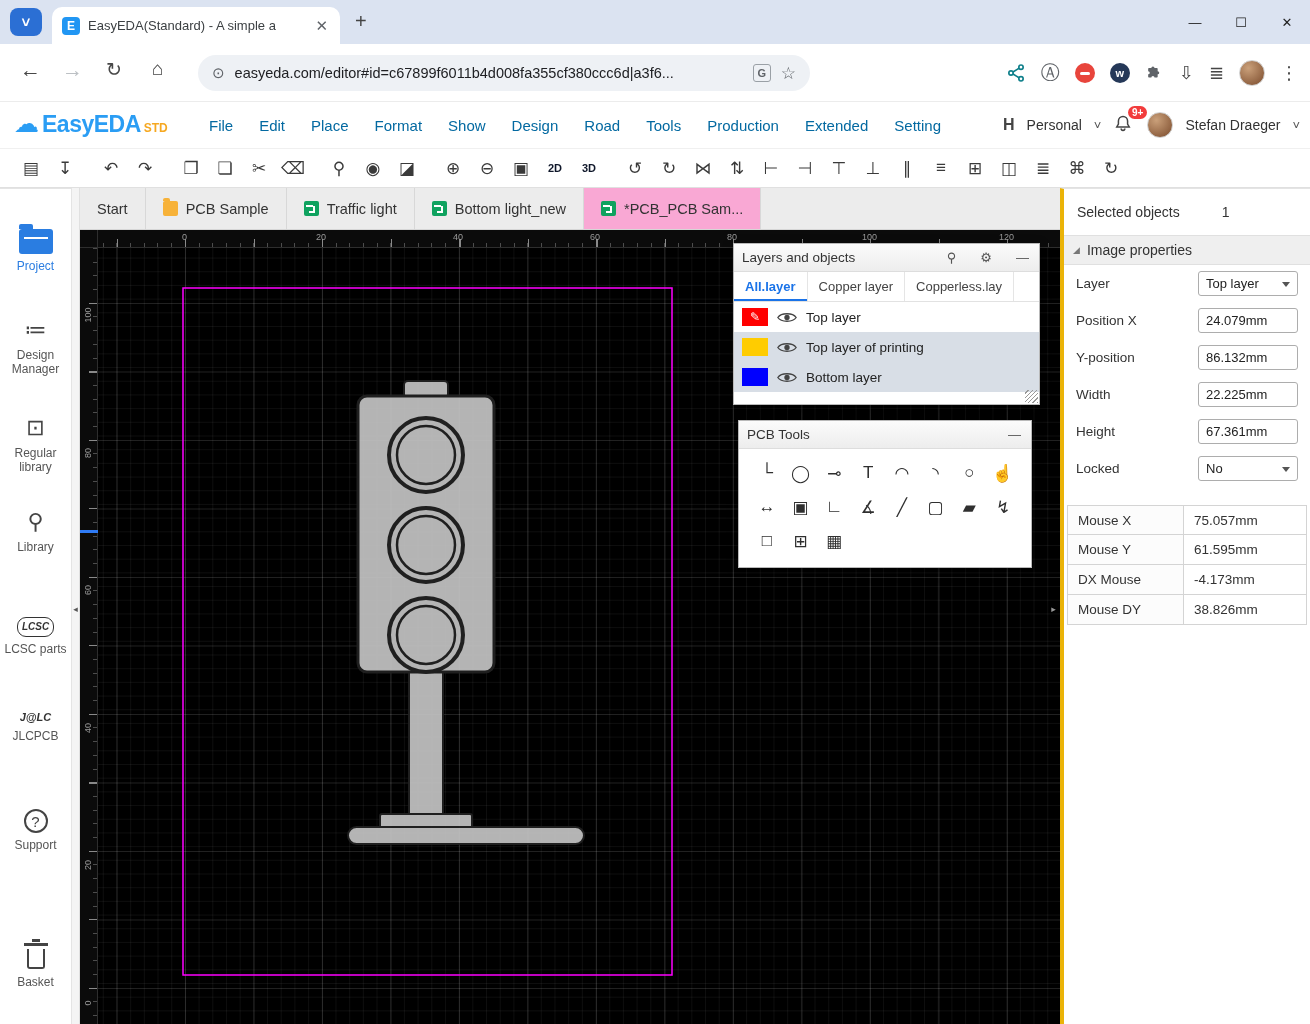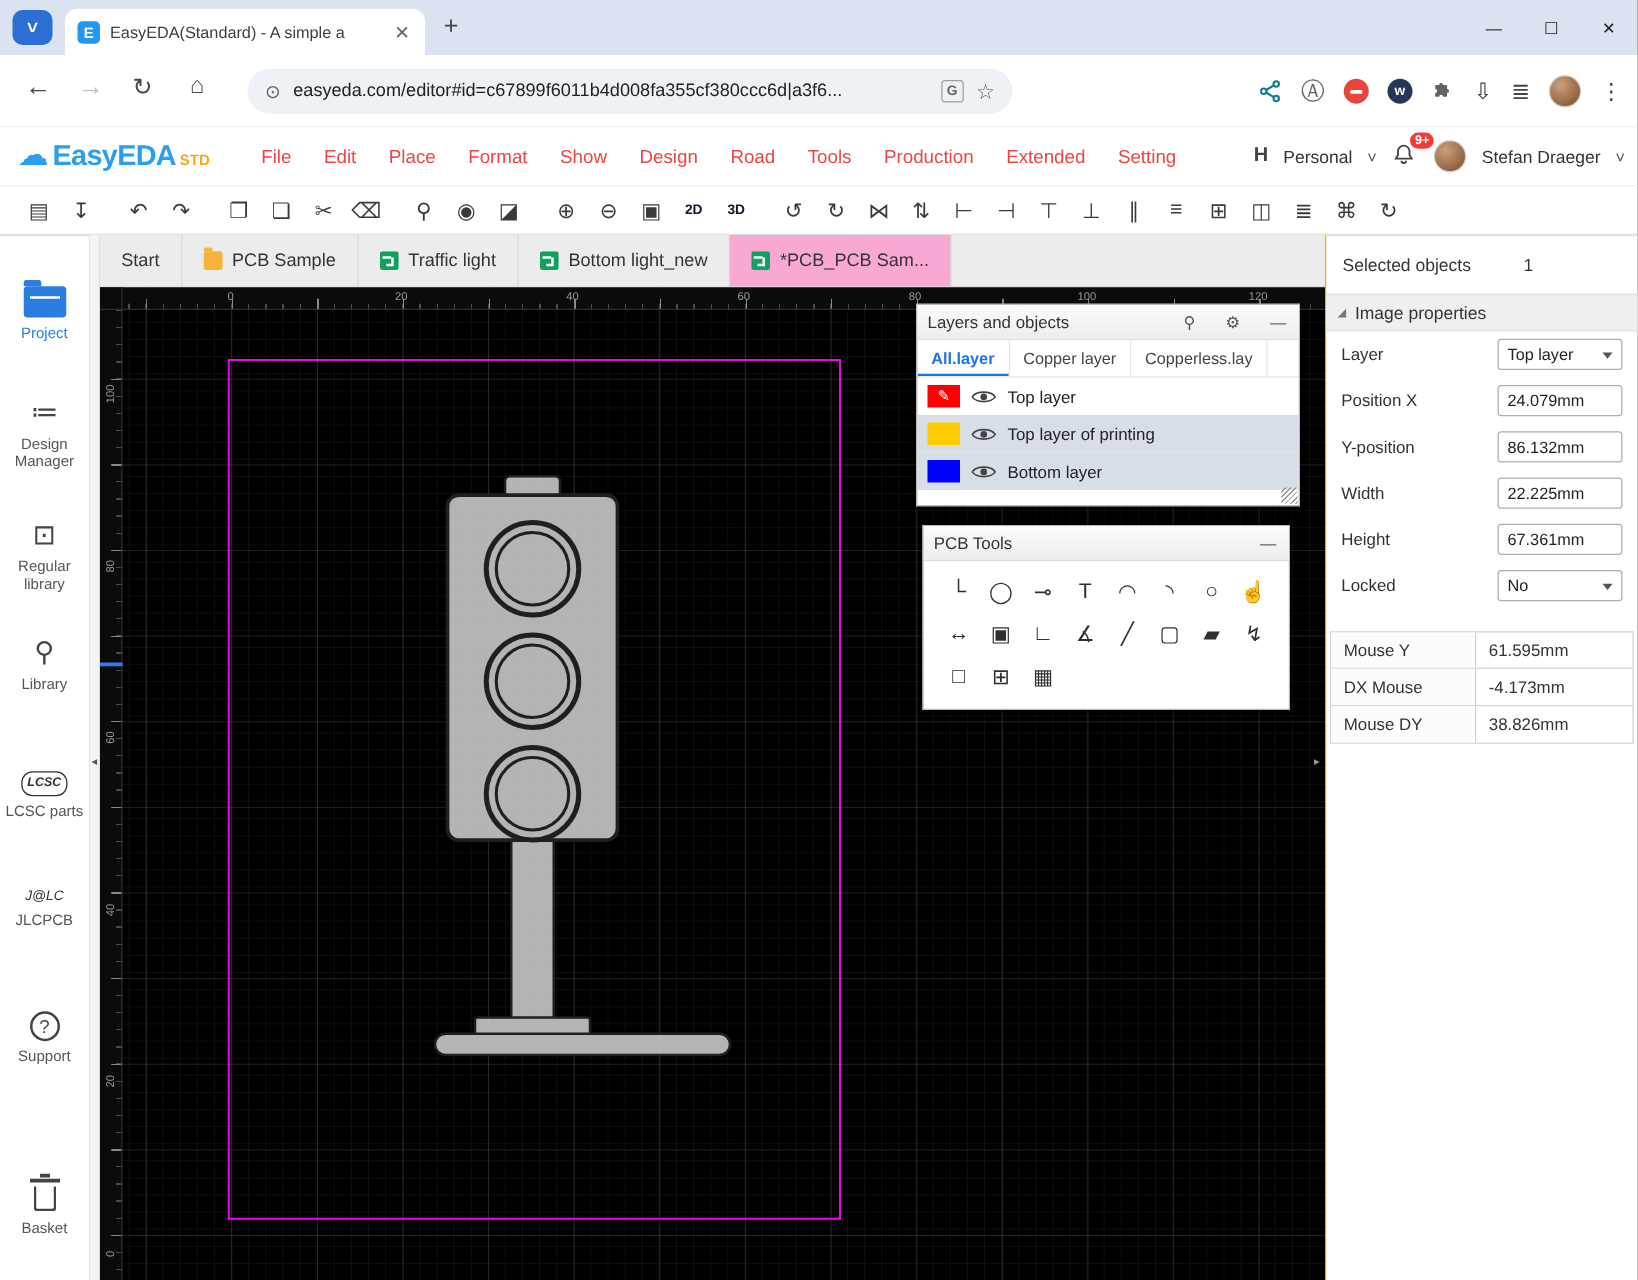--- a/index.html
+++ b/index.html
@@ -42,21 +42,21 @@
   .disc.w { background:#253858; color:#fff; font-size:11px; font-weight:bold; }
   .avatar { width:26px; height:26px; border-radius:50%; background:radial-gradient(circle at 35% 30%, #caa07a, #7a4a2b); border:1px solid #d0d0d0; }
 
   
   .appbar { position:absolute; left:0; top:102px; width:1310px; height:46px; background:#fff; }
   .logo { position:absolute; left:14px; top:7px; display:flex; align-items:baseline; }
   .logo-cloud { font-size:25px; color:#2a9df4; margin-right:3px; }
   .logo-text { font-size:23px; font-weight:bold; color:#2a9df4; letter-spacing:-0.5px; }
   .logo-std { font-size:12px; font-weight:bold; color:#f6a821; margin-left:3px; }
   .menubar { position:absolute; left:196px; top:0; height:46px; display:flex; align-items:center; }
-  .menu-item { padding:0 13px; font-size:15px; color:#ef4444; }
+  .menu-item { padding:0 13px; font-size:15px; color:#0369a1; }
   .account { position:absolute; right:10px; top:0; height:46px; display:flex; align-items:center; gap:12px; }
   .org-letter { font-size:16px; font-weight:bold; color:#444; }
   .personal { font-size:14px; color:#333; }
   .caret { font-size:13px; color:#555; }
   .bell-wrap { position:relative; width:22px; height:22px; }
   .badge { position:absolute; top:-8px; right:-12px; background:#f23c3c; color:#fff; font-size:10px; font-weight:bold; padding:1px 4px; border-radius:8px; }
   .user-name { font-size:14px; color:#333; }
 
   
   .tools { position:absolute; left:0; top:148px; width:1310px; height:40px; background:#fff; border-top:1px solid #f0f0f0; border-bottom:1px solid #e0e0e0; display:flex; align-items:center; padding-left:14px; }
@@ -71,21 +71,21 @@
   .side-item:nth-of-type(3){top:226px;} .side-item:nth-of-type(4){top:320px;}
   .side-item:nth-of-type(5){top:424px;} .side-item:nth-of-type(6){top:514px;}
   .side-item:nth-of-type(7){top:618px;} .side-item:nth-of-type(8){top:750px;}
   .side-item.active { color:#2a7de1; }
   .icon { display:block; margin:0 auto 5px; }
   .glyph-icon { font-size:22px; color:#444; height:26px; line-height:26px; width:auto; }
   .folder-blue { width:34px; height:25px; background:#2a7de1; border-radius:3px; position:relative; margin-top:6px; }
   .folder-blue::before { content:""; position:absolute; top:-5px; left:0; width:14px; height:5px; background:#2a7de1; border-radius:2px 2px 0 0; }
   .folder-blue::after { content:""; position:absolute; top:8px; left:5px; right:5px; height:2px; background:#fff; }
   .lcsc-badge { display:inline-block; font-style:italic; font-weight:bold; font-size:10px; color:#333; border:1.5px solid #333; border-radius:9px; padding:3px 4px; margin-top:4px; }
-  .jlc-badge { display:inline-block; font-weight:normal; font-style:italic; font-size:11px; color:#333; margin-top:8px;text-align:right; }
+  .jlc-badge { display:inline-block; font-weight:bold; font-style:italic; font-size:11px; color:#333; margin-top:8px;text-align:right; }
   .circle-q { width:24px; height:24px; border:2px solid #444; border-radius:50%; font-size:15px; line-height:21px; color:#444; margin:2px auto 5px; }
   .trash-shape { width:18px; height:20px; border:2px solid #444; border-top:none; border-radius:0 0 3px 3px; position:relative; margin:10px auto 6px; }
   .trash-shape::before { content:""; position:absolute; top:-6px; left:-5px; width:24px; height:3px; background:#444; }
   .trash-shape::after { content:""; position:absolute; top:-10px; left:3px; width:8px; height:3px; background:#444; }
 
   .gap-strip { position:absolute; left:72px; top:188px; width:8px; height:836px; background:#f4f4f4; border-right:1px solid #e0e0e0; }
   .collapse-left { position:absolute; left:71px; top:594px; width:9px; height:30px; color:#555; font-size:9px; display:grid; place-items:center; }
   .collapse-right { position:absolute; left:1048px; top:594px; width:11px; height:30px; color:#999; font-size:9px; display:grid; place-items:center; z-index:3; }
 
   
@@ -135,21 +135,21 @@
   .layer-label { font-size:13.5px; color:#222; }
   .panel-footer { height:12px; position:relative; }
   .grip { position:absolute; right:1px; bottom:1px; width:13px; height:13px; background:repeating-linear-gradient(135deg,transparent 0 2px,#999 2px 3px); }
 
   
   .pcbtools-panel { position:absolute; left:738px; top:420px; width:294px; background:#fff; border:1px solid #b9b9b9; box-shadow:0 3px 10px rgba(0,0,0,.45); z-index:4; }
   .tools-grid { display:grid; grid-template-columns:repeat(8,1fr); gap:10px 2px; padding:12px 12px 14px; }
   .ptool { height:24px; display:grid; place-items:center; font-size:17px; color:#2f2f2f; }
 
   
-  .right-panel { position:absolute; left:1060px; top:188px; width:250px; height:836px; background:#fff; border-top:1px solid #e4e4e4; border-left:1px solid #eab308; }
+  .right-panel { position:absolute; left:1060px; top:188px; width:250px; height:836px; background:#fff; border-top:1px solid #e4e4e4; border-left:4px solid #eab308; }
   .sel-row { height:46px; display:flex; align-items:center; padding:0 13px; font-size:14px; color:#333; }
   .sel-count { margin-left:42px; }
   .props-header { height:30px; background:#efefef; border-top:1px solid #e0e0e0; border-bottom:1px solid #e0e0e0; display:flex; align-items:center; gap:7px; padding:0 9px; font-size:14px; color:#333; }
   .collapse-glyph { font-size:9px; color:#777; }
   .prop-row { height:37px; display:flex; align-items:center; padding:0 12px; }
   .prop-label { flex:1; font-size:13.5px; color:#333; }
   .prop-control { width:100px; height:25px; border:1px solid #adadad; border-radius:3px; background:#fff; display:flex; align-items:center; padding:0 7px; font-size:13px; color:#222; }
   .prop-control .prop-value { flex:1; white-space:nowrap; overflow:hidden; }
   .prop-control.select::after { content:""; border:4px solid transparent; border-top:5px solid #555; margin-top:5px; margin-left:2px; }
   .prop-control.readonly { background:#e9e9e9; border-color:#cfcfcf; color:#999; }
@@ -502,20 +502,24 @@
         <span class="prop-value">67.361mm</span>
       </span>
     </div>
     <div class="prop-row">
       <span class="prop-label">Locked</span>
       <span class="prop-control select">
         <span class="prop-value">No</span>
       </span>
     </div>
   <div class="mouse-table">
+    <div class="mouse-row">
+        <span class="mouse-label">Mouse X</span>
+        <span class="mouse-value">75.057mm</span>
+      </div>
       <div class="mouse-row">
         <span class="mouse-label">Mouse Y</span>
         <span class="mouse-value">61.595mm</span>
       </div>
       <div class="mouse-row">
         <span class="mouse-label">DX Mouse</span>
         <span class="mouse-value">-4.173mm</span>
       </div>
       <div class="mouse-row">
         <span class="mouse-label">Mouse DY</span>

